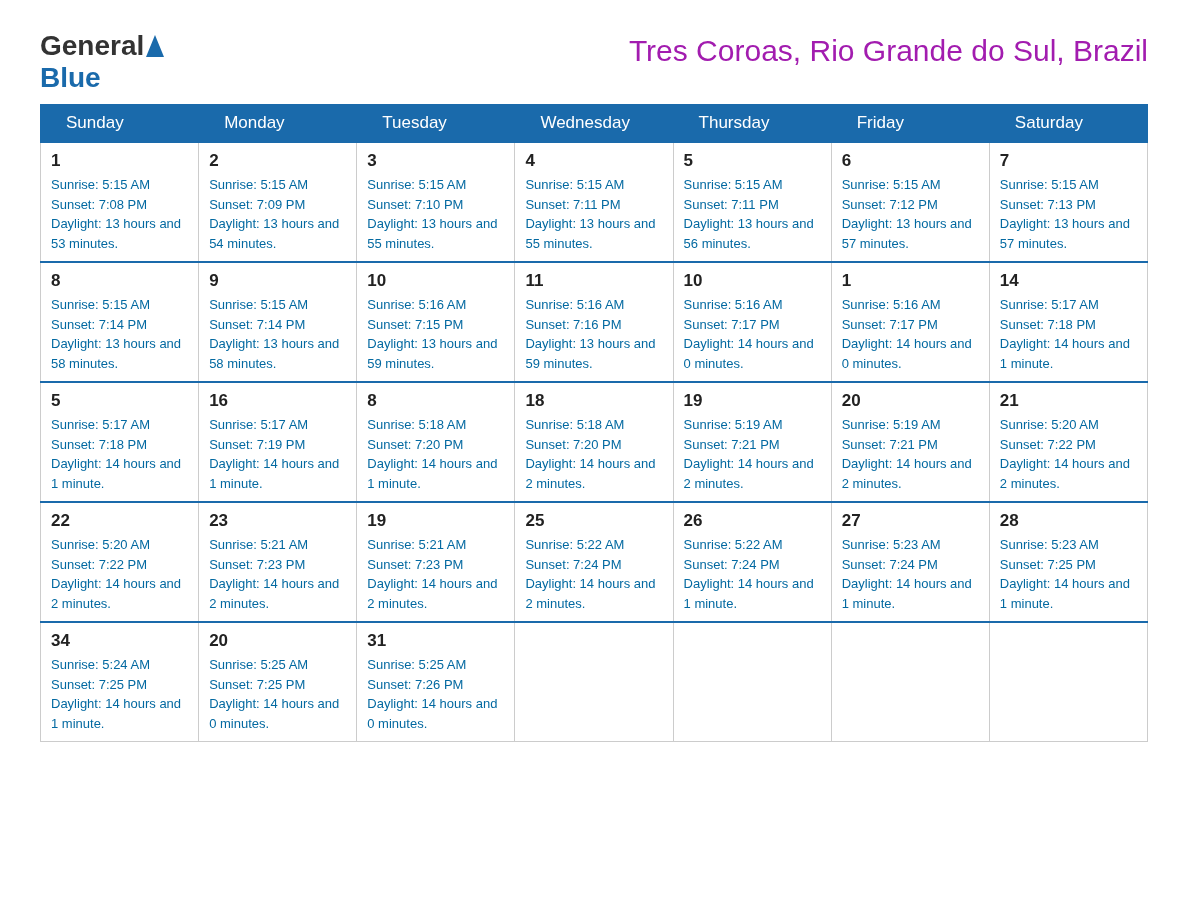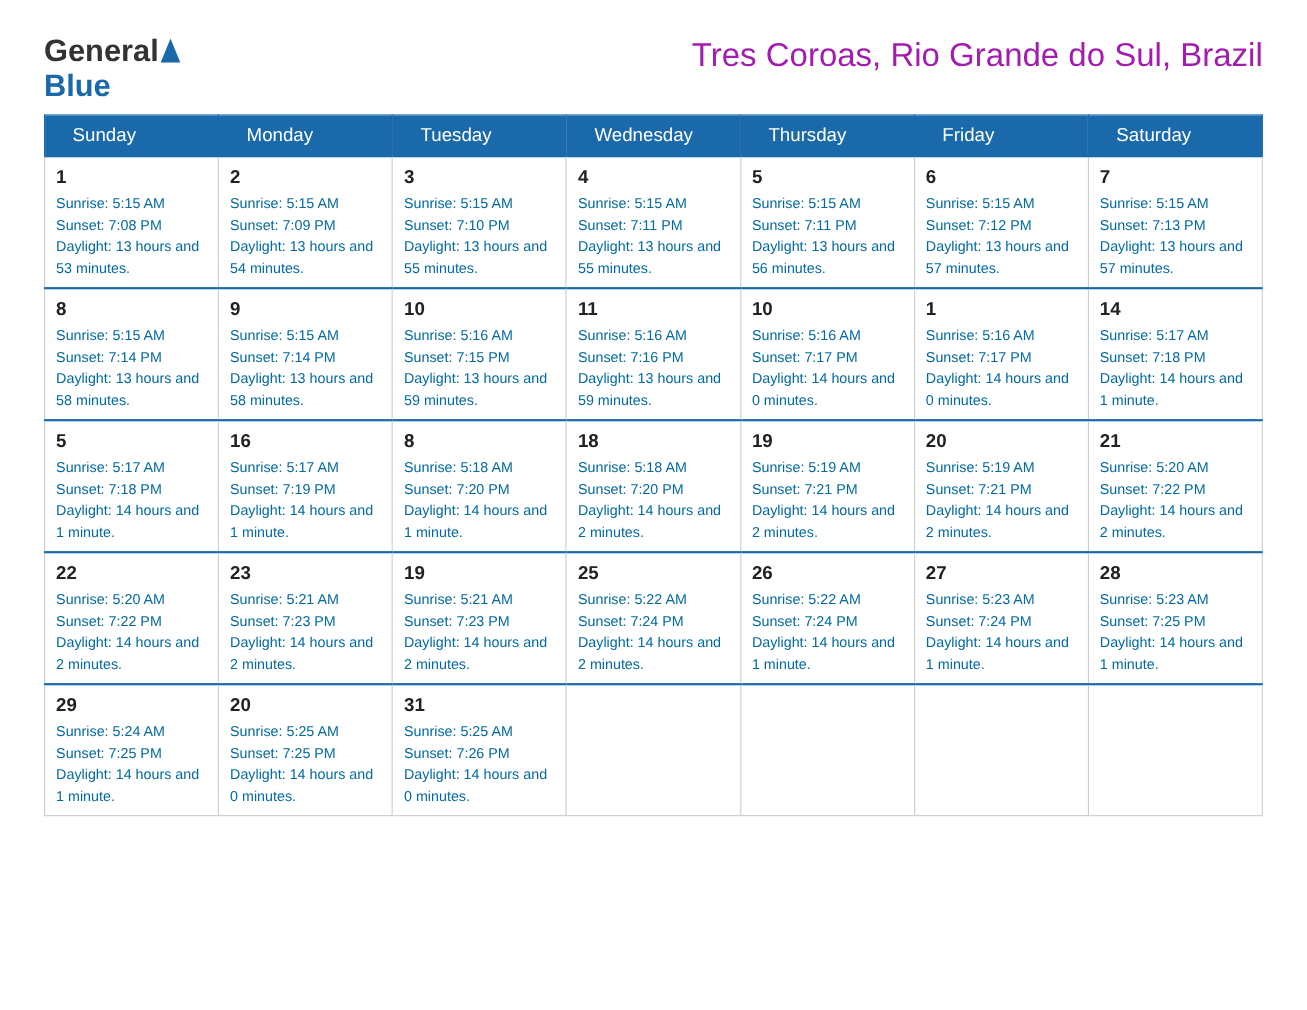--- a/index.html
+++ b/index.html
@@ -246,21 +246,21 @@
           <span class="day-number">27</span>
           <span class="day-info">Sunrise: 5:23 AM<br>Sunset: 7:24 PM<br>Daylight: 14 hours and 1 minute.</span>
         </td>
         <td>
           <span class="day-number">28</span>
           <span class="day-info">Sunrise: 5:23 AM<br>Sunset: 7:25 PM<br>Daylight: 14 hours and 1 minute.</span>
         </td>
       </tr>
       <tr>
         <td>
-          <span class="day-number">29</span>
+          <span class="day-number">34</span>
           <span class="day-info">Sunrise: 5:24 AM<br>Sunset: 7:25 PM<br>Daylight: 14 hours and 1 minute.</span>
         </td>
         <td>
           <span class="day-number">20</span>
           <span class="day-info">Sunrise: 5:25 AM<br>Sunset: 7:25 PM<br>Daylight: 14 hours and 0 minutes.</span>
         </td>
         <td>
           <span class="day-number">31</span>
           <span class="day-info">Sunrise: 5:25 AM<br>Sunset: 7:26 PM<br>Daylight: 14 hours and 0 minutes.</span>
         </td>

